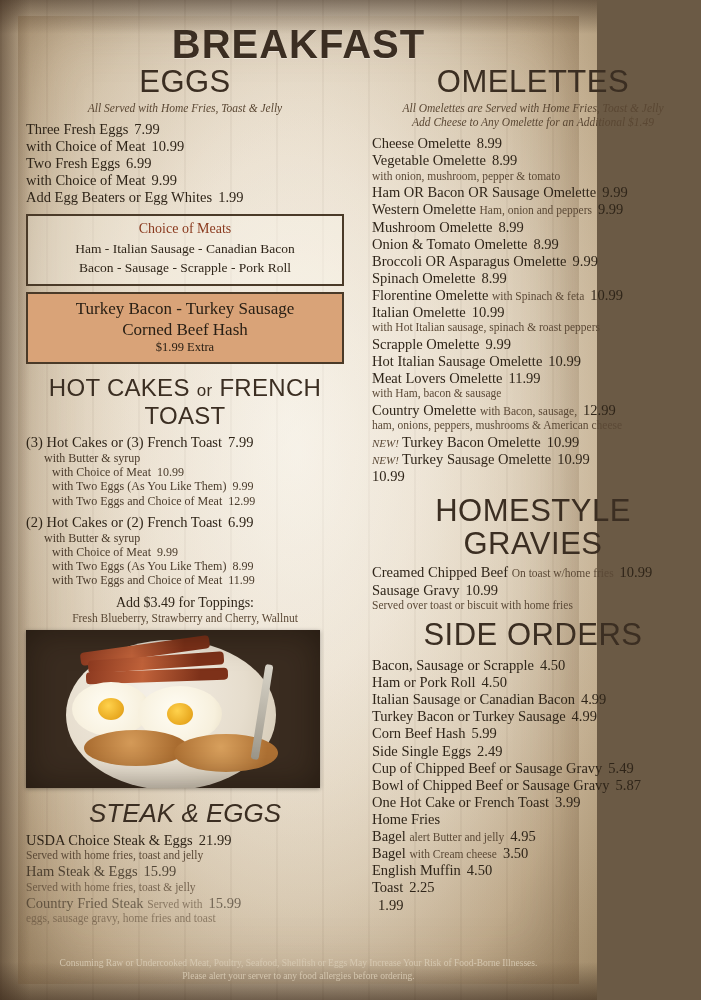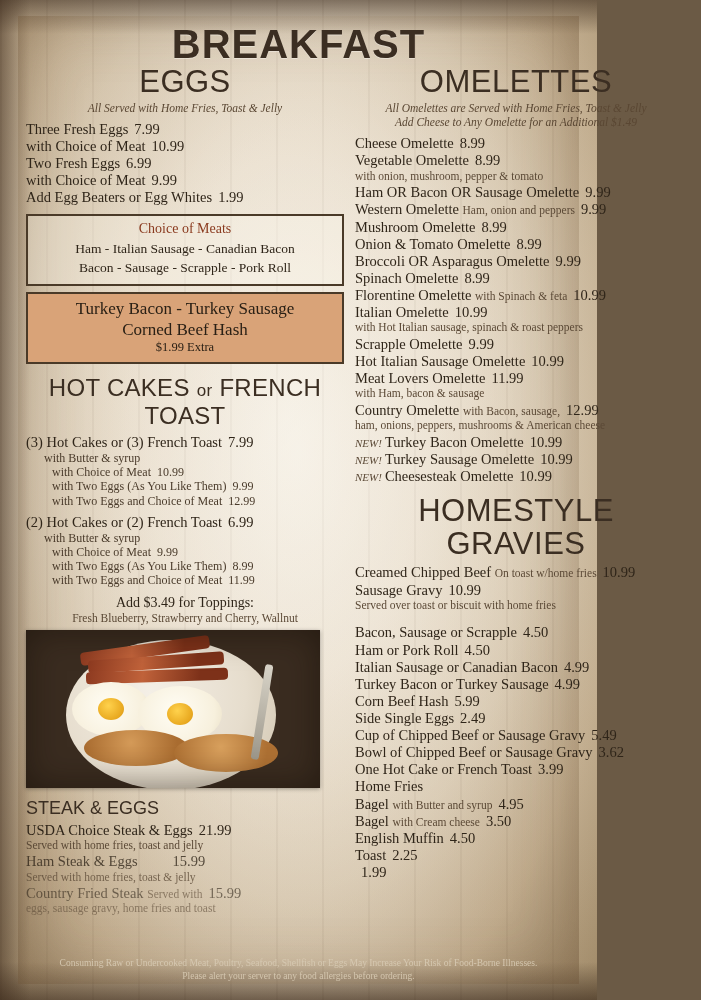--- a/index.html
+++ b/index.html
@@ -75,21 +75,21 @@
     bottom: 0;
   }
   .col-left {
     position: absolute;
     left: 26px;
     width: 318px;
     top: 0;
   }
   .col-right {
     position: absolute;
-    left: 355px;
+    left: 372px;
     width: 322px;
     top: 0;
   }
 
   
   .row {
     display: flex;
     align-items: baseline;
     line-height: 1.18;
   }
@@ -228,27 +228,28 @@
     transform: rotate(9deg);
     border-radius: 3px;
   }
   .photo .vig {
     position: absolute; inset: 0;
     box-shadow: inset 0 0 34px rgba(20,12,6,0.55);
   }
 
   
   .se-title {
-    text-align: left;
+    text-align: center;
     font-family: "Liberation Sans", sans-serif;
-    font-size: 18px;
+    font-size: 26px;
     color: #3b2e22;
     margin: 10px 0 3px 0;
-  }
-  .faded { opacity: 0.78; gap: 29px; }
+    font-style: italic;
+  }
+  .faded { opacity: 0.78; }
   .faded2 { opacity: 0.6; }
 
   
   .footer {
     position: absolute;
     left: 0; right: 0;
     bottom: 18px;
     text-align: center;
     font-size: 9.5px;
     color: #d8cbb4;
@@ -495,21 +496,20 @@
             <span class="nm"><span class="new">NEW!</span><span>Turkey Bacon Omelette</span></span>
             <span class="pr">10.99</span>
           </div>
 
           <div class="row">
             <span class="nm"><span class="new">NEW!</span><span>Turkey Sausage Omelette</span></span>
             <span class="pr">10.99</span>
           </div>
 
           <div class="row">
-            <span class="nm"><span class="new">NEW!</span><span>Cheesesteak Omelette</span></span>
             <span class="pr">10.99</span>
           </div>
         </div>
 
         <div class="spacer10"></div>
 
         <div class="col-title">HOMESTYLE GRAVIES</div>
         <div style="height:4px"></div>
         <div>
           <div class="row">
@@ -518,20 +518,21 @@
           </div>
           <div class="row">
             <span class="nm">Sausage Gravy</span>
             <span class="pr">10.99</span>
           </div>
           <div class="desc">Served over toast or biscuit with home fries</div>
         </div>
 
         <div class="spacer6"></div>
 
+        <div class="col-title">SIDE ORDERS</div>
         <div style="height:5px"></div>
         <div>
           <div class="row">
             <span class="nm">Bacon, Sausage or Scrapple</span>
             <span class="pr">4.50</span>
           </div>
           <div class="row">
             <span class="nm">Ham or Pork Roll</span>
             <span class="pr">4.50</span>
           </div>
@@ -550,32 +551,32 @@
           <div class="row">
             <span class="nm">Side Single Eggs</span>
             <span class="pr">2.49</span>
           </div>
           <div class="row">
             <span class="nm">Cup of Chipped Beef or Sausage Gravy</span>
             <span class="pr">5.49</span>
           </div>
           <div class="row">
             <span class="nm">Bowl of Chipped Beef or Sausage Gravy</span>
-            <span class="pr">3.62</span>
+            <span class="pr">5.87</span>
           </div>
           <div class="row">
             <span class="nm">One Hot Cake or French Toast</span>
             <span class="pr">3.99</span>
           </div>
           <div class="row">
             <span class="nm">Home Fries</span>
             <span class="pr"></span>
           </div>
           <div class="row">
-            <span class="nm"><span>Bagel</span> <span class="note">with Butter and syrup</span></span>
+            <span class="nm"><span>Bagel</span> <span class="note">alert Butter and jelly</span></span>
             <span class="pr">4.95</span>
           </div>
           <div class="row">
             <span class="nm"><span>Bagel</span> <span class="note">with Cream cheese</span></span>
             <span class="pr">3.50</span>
           </div>
           <div class="row">
             <span class="nm">English Muffin</span>
             <span class="pr">4.50</span>
           </div>

